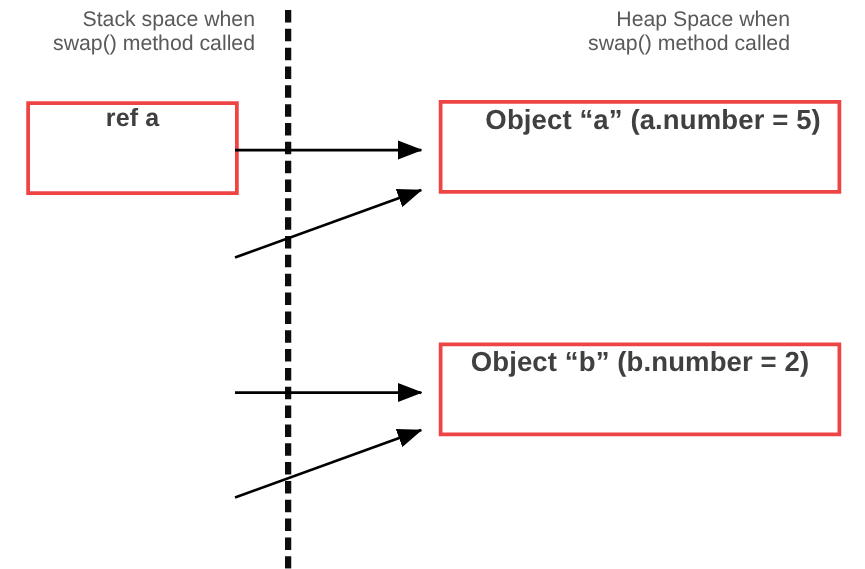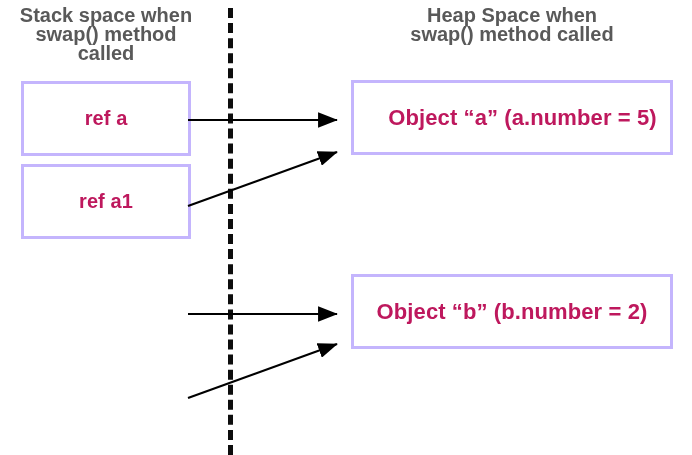--- a/index.html
+++ b/index.html
@@ -15,25 +15,25 @@
     width: 692px;
     height: 455px;
     background: #ffffff;
     overflow: hidden;
   }
 
   
   .col-header {
     position: absolute;
     color: #595959;
-    font-size: 20px;
+    font-size: 17px;
     line-height: 19px;
-    text-align: center;
+    text-align: right;
     white-space: pre-line;
-    font-weight: 700;
+    font-weight: 400;
   }
   #header-stack {
     left: 8px;
     top: 6px;
     width: 196px;
   }
   #header-heap {
     left: 392px;
     top: 6px;
     width: 240px;
@@ -46,26 +46,25 @@
     top: 8px;
     width: 0;
     height: 447px;
     border-left: 5px dashed #0d0d0d;
   }
 
   
   .box {
     position: absolute;
     background: #ffffff;
-    border: 3px solid #c4b5fd;
+    border: 3px solid #ef4444;
     box-sizing: border-box;
     display: flex;
-    align-items: center;
     justify-content: center;
-    color: #be185d;
+    color: #404040;
     font-weight: bold;
     letter-spacing: 0.1px;
   }
   .box .box-label {
     display: block;
   }
   .box-stack {
     width: 170px;
     height: 75px;
     left: 21px;
@@ -104,23 +103,20 @@
 
   <div class="col-header" id="header-heap">Heap Space when
 swap() method called</div>
 
   <div id="divider"></div>
 
   <div class="box box-stack" id="box-ref-a">
     <span class="box-label">ref a</span>
   </div>
 
-  <div class="box box-stack" id="box-ref-a1">
-    <span class="box-label">ref a1</span>
-  </div>
 
 
 
   <div class="box box-heap" id="box-object-a">
     <span class="box-label">Object “a” (a.number = 5)</span>
   </div>
 
   <div class="box box-heap" id="box-object-b">
     <span class="box-label">Object “b” (b.number = 2)</span>
   </div>

